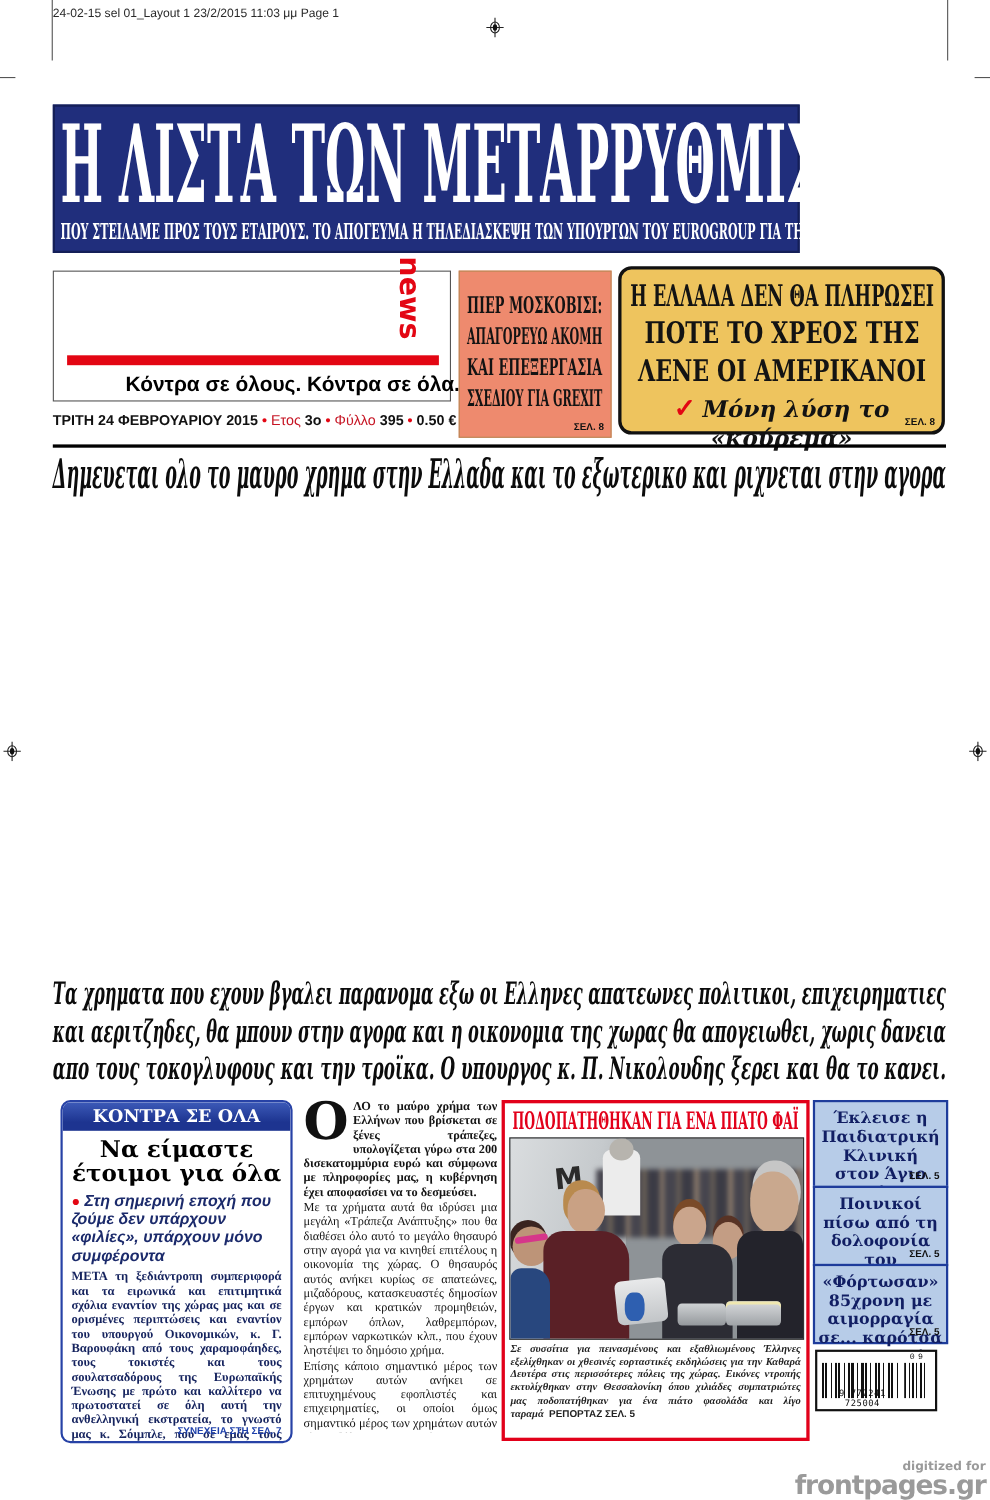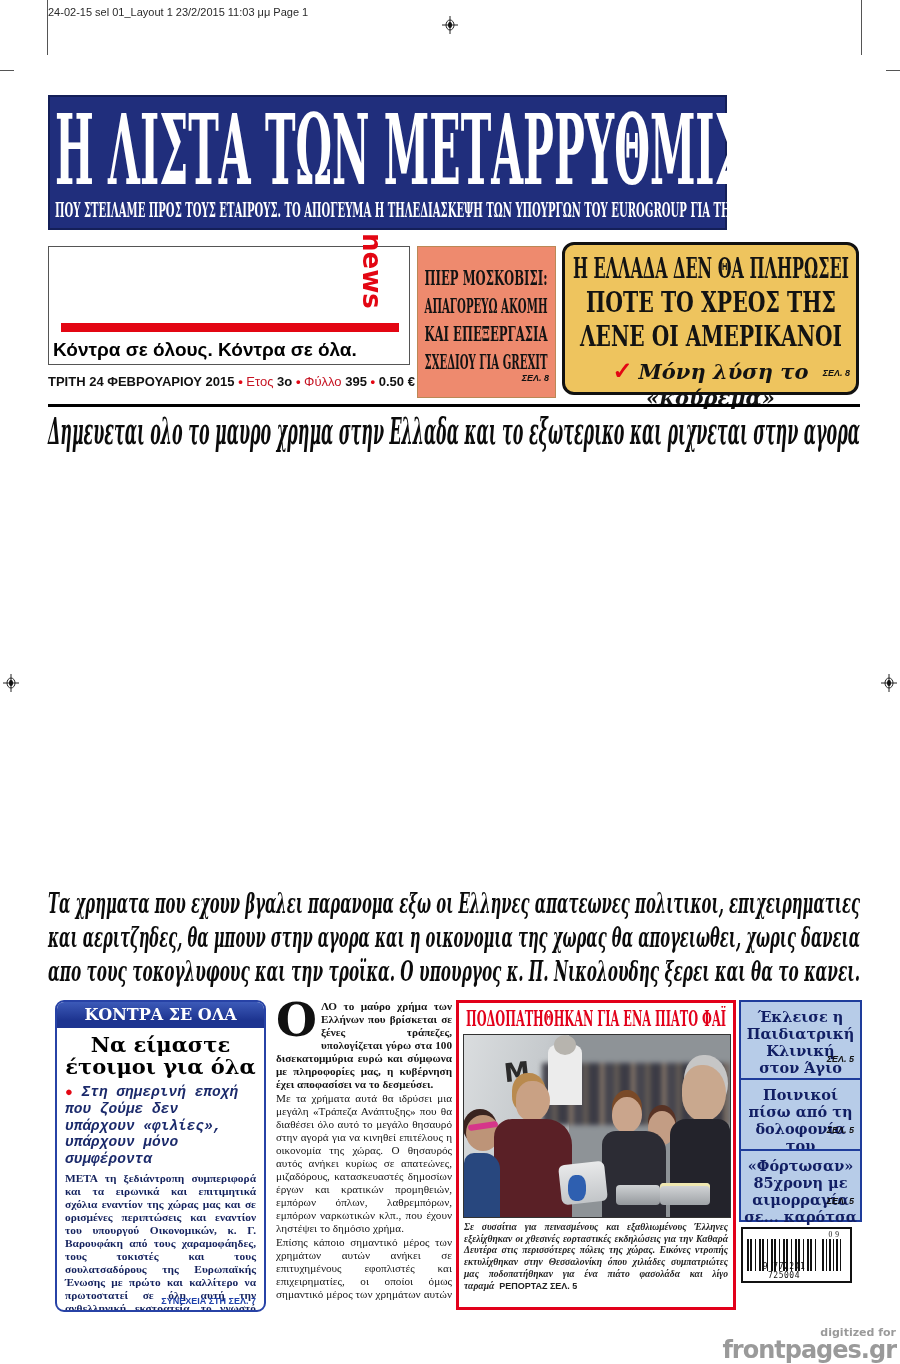--- a/index.html
+++ b/index.html
@@ -14,48 +14,48 @@
   
   .banner{left:48px;top:95px;width:679px;height:135px;background:#202e7c;border:2px solid #141f58;box-sizing:border-box;}
   .banner svg text{fill:#ffffff;font-family:"DejaVu Serif",serif;font-weight:bold;}
   
   .logobox{left:48px;top:246px;width:362px;height:119px;border:1px solid #555;box-sizing:border-box;background:#fff;}
   .logotext{position:absolute;left:14px;top:-16px;font-family:"DejaVu Sans",sans-serif;font-weight:800;
             font-size:82px;letter-spacing:-5px;color:#0d0d0d;}
   .logonews{position:absolute;right:2px;top:6px;color:#e30613;font-family:"DejaVu Sans",sans-serif;
             font-weight:bold;font-size:26px;transform:rotate(90deg);transform-origin:center;width:70px;text-align:center;}
   .logobar{position:absolute;left:12px;top:76px;width:338px;height:9px;background:#e30613;}
-  .tagline{position:absolute;left:4px;top:92px;width:352px;font-weight:bold;font-size:19px;color:#000;}
+  .tagline{position:absolute;left:17px;top:92px;width:352px;text-align:right;font-weight:bold;font-size:19px;color:#000;}
   .dateline{left:48px;top:374px;width:370px;font-size:13px;color:#111;white-space:nowrap;}
   .dateline b{font-weight:bold;}
   .dl-red{color:#c61423;}
   .dl-sep{color:#e30613;font-weight:bold;}
   
   .teaser-left{left:417px;top:246px;width:139px;height:152px;background:#ee8a6e;border:1px solid #b85;box-sizing:border-box;text-align:center;padding-top:16px;}
   .teaser-left svg{display:block;margin:1px auto;}
   .teaser-left svg text{fill:#131313;font-family:"DejaVu Serif",serif;font-weight:bold;}
-  .pageref{position:absolute;right:6px;bottom:14px;font-size:9px;font-weight:bold;color:#111;font-style:italic;}
+  .pageref{position:absolute;right:6px;bottom:4px;font-size:9px;font-weight:bold;color:#111;}
   .teaser-right{left:562px;top:242px;width:297px;height:153px;background:#eec45e;border:3px solid #111;border-radius:12px;box-sizing:border-box;text-align:center;padding-top:6px;}
   .teaser-right svg{display:block;margin:1px auto;}
   .teaser-right svg text{fill:#131313;font-family:"DejaVu Serif",serif;font-weight:bold;}
   .checkrow{margin-top:3px;font-family:"DejaVu Serif",serif;font-weight:bold;font-style:italic;font-size:21px;color:#131313;}
   .checkrow .chk{color:#e30613;font-style:normal;font-size:24px;margin-right:6px;}
   
   .mainrule{left:48px;top:404px;width:812px;height:3px;background:#000;}
   .kicker svg text{fill:#0b0b0b;font-family:"DejaVu Serif",serif;font-weight:bold;font-style:italic;}
   .hl svg{display:block;}
   .hl text{fill:#0b0b0b;font-family:"DejaVu Serif",serif;font-weight:bold;}
   .deck svg{display:block;}
   .deck text{fill:#0b0b0b;font-family:"DejaVu Serif",serif;font-weight:bold;font-style:italic;}
   
   .opinion{left:55px;top:1000px;width:211px;height:312px;border:2px solid #2742a6;border-radius:9px;box-sizing:border-box;background:#fff;overflow:hidden;}
   .op-head{height:26px;background:linear-gradient(180deg,#3c5ab8 0%,#1d3490 70%);color:#fff;text-align:center;
            font-family:"DejaVu Serif",serif;font-weight:bold;font-size:16px;line-height:26px;}
   .op-title{margin:6px 6px 2px;text-align:center;font-family:"DejaVu Serif",serif;font-weight:bold;font-size:21px;line-height:1.05;color:#000;}
-  .op-lead{margin:6px 8px 4px;font-family:Liberation Mono, monospace;font-style:italic;font-weight:bold;font-size:14.5px;line-height:1.15;color:#1b2a6b;}
+  .op-lead{margin:6px 8px 4px;font-family:Liberation Sans, sans-serif;font-style:italic;font-weight:bold;font-size:14.5px;line-height:1.15;color:#1b2a6b;}
   .op-lead .bullet{color:#e30613;font-style:normal;font-size:13px;}
   .op-body{margin:2px 8px 0;text-align:justify;font-family:"Liberation Serif",serif;font-weight:bold;font-size:11.4px;line-height:1.14;color:#15235e;}
   .op-cont{position:absolute;right:8px;bottom:4px;font-size:9px;font-weight:bold;color:#1d3faa;}
   
   .article{left:276px;top:1000px;width:176px;height:302px;overflow:hidden;font-family:"Liberation Serif",serif;
            font-size:11.2px;line-height:1.16;color:#141414;text-align:justify;}
   .dropcap{float:left;font-family:"DejaVu Serif",serif;font-weight:bold;font-size:47px;line-height:40px;margin:0 4px 0 0;color:#111;}
   .article .lead{font-weight:bold;}
   .article p{margin:0 0 1px 0;}
   
@@ -70,21 +70,21 @@
   .brief{left:739px;width:123px;background:#b7cce8;border:2px solid #1e3c9b;box-sizing:border-box;text-align:center;position:absolute;}
   .brief .b-title{padding:6px 3px 0;font-family:"DejaVu Serif",serif;font-weight:bold;font-size:14.5px;line-height:1.18;color:#111e63;}
   .brief .pageref{color:#111;}
   
   .barcodebox{left:741px;top:1227px;width:111px;height:56px;border:2px solid #111;box-sizing:border-box;background:#fff;}
   .bars-main{position:absolute;left:4px;top:10px;width:70px;height:32px;
      background:repeating-linear-gradient(90deg,#111 0 2px,#fff 2px 3px,#111 3px 5px,#fff 5px 8px,#111 8px 9px,#fff 9px 12px);}
   .bars-addon{position:absolute;right:8px;top:10px;width:20px;height:32px;
      background:repeating-linear-gradient(90deg,#111 0 2px,#fff 2px 4px,#111 4px 5px,#fff 5px 7px);}
   .bc-digits{position:absolute;left:2px;bottom:1px;width:78px;font-family:"DejaVu Sans Mono",monospace;font-size:8px;color:#111;text-align:center;letter-spacing:0.5px;}
-  .bc-addon-digits{position:absolute;right:8px;top:1px;font-family:Liberation Serif, serif;font-size:7.5px;color:#111;letter-spacing:3px;margin-left:12px;}
+  .bc-addon-digits{position:absolute;right:8px;top:1px;font-family:Liberation Mono, monospace;font-size:7.5px;color:#111;letter-spacing:3px;margin-left:12px;}
   
   .credit{right:4px;bottom:2px;text-align:right;color:#9a9a9a;font-family:"DejaVu Sans",sans-serif;}
   .credit .c1{font-size:11px;font-weight:bold;}
   .credit .c2{font-size:24px;font-weight:800;letter-spacing:-1px;line-height:0.95;}
   
   .ph{position:absolute;}
 </style>
 </head>
 <body>
 
@@ -212,21 +212,21 @@
     <div class="op-title">Να είμαστε έτοιμοι για όλα</div>
     <div class="op-lead">
       <span class="bullet">●</span>
       <span>Στη σημερινή εποχή που ζούμε δεν υπάρχουν «φιλίες», υπάρχουν μόνο συμφέροντα</span>
     </div>
     <div class="op-body">ΜΕΤΑ τη ξεδιάντροπη συμπεριφορά και τα ειρωνικά και επιτιμητικά σχόλια εναντίον της χώρας μας και σε ορισμένες περιπτώσεις και εναντίον του υπουργού Οικονομικών, κ. Γ. Βαρουφάκη από τους χαραμοφάηδες, τους τοκιστές και τους σουλατσαδόρους της Ευρωπαϊκής Ένωσης με πρώτο και καλλίτερο να πρωτοστατεί σε όλη αυτή την ανθελληνική εκστρατεία, το γνωστό μας κ. Σόιμπλε, που σε εμάς τους Έλληνες, η όλη κατάσταση του μόνο συμπάθειες προκαλεί, ακόμα και για το γεγονός ότι αυτός ο άνθρωπος, που ζει σε μια χώρα στην οποία κυριαρχούν τα ηλεκτρονικά και οι αυτοματισμοί, αυτός, για να δείχνει τη ΔΥΝΑΜΗ,</div>
     <div class="op-cont">ΣΥΝΕΧΕΙΑ ΣΤΗ ΣΕΛ. 7</div>
   </div>
 
   <div class="abs article">
-    <p><span class="dropcap">Ο</span><span class="lead">ΛΟ το μαύρο χρήμα των Ελλήνων που βρίσκεται σε ξένες τράπεζες, υπολογίζεται γύρω στα 100 δισεκατομμύρια ευρώ και σύμφωνα με πληροφορίες μας, η κυβέρνηση έχει αποφασίσει να το δεσμεύσει.</span></p>
+    <p><span class="dropcap">Ο</span><span class="lead">ΛΟ το μαύρο χρήμα των Ελλήνων που βρίσκεται σε ξένες τράπεζες, υπολογίζεται γύρω στα 200 δισεκατομμύρια ευρώ και σύμφωνα με πληροφορίες μας, η κυβέρνηση έχει αποφασίσει να το δεσμεύσει.</span></p>
     <p>Με τα χρήματα αυτά θα ιδρύσει μια μεγάλη «Τράπεζα Ανάπτυξης» που θα διαθέσει όλο αυτό το μεγάλο θησαυρό στην αγορά για να κινηθεί επιτέλους η οικονομία της χώρας. Ο θησαυρός αυτός ανήκει κυρίως σε απατεώνες, μιζαδόρους, κατασκευαστές δημοσίων έργων και κρατικών προμηθειών, εμπόρων όπλων, λαθρεμπόρων, εμπόρων ναρκωτικών κλπ., που έχουν ληστέψει το δημόσιο χρήμα.</p>
     <p>Επίσης κάποιο σημαντικό μέρος των χρημάτων αυτών ανήκει σε επιτυχημένους εφοπλιστές και επιχειρηματίες, οι οποίοι όμως σημαντικό μέρος των χρημάτων αυτών είναι αδήλωτα στην εφορία.</p>
 
   </div>
 
   <div class="abs photobox">
     <div class="photo-head">
       <svg width="266" height="26">
           <text x="133" y="20" text-anchor="middle" font-size="22" textLength="260" lengthAdjust="spacingAndGlyphs">ΠΟΔΟΠΑΤΗΘΗΚΑΝ ΓΙΑ ΕΝΑ ΠΙΑΤΟ ΦΑΪ</text>
         </svg>

